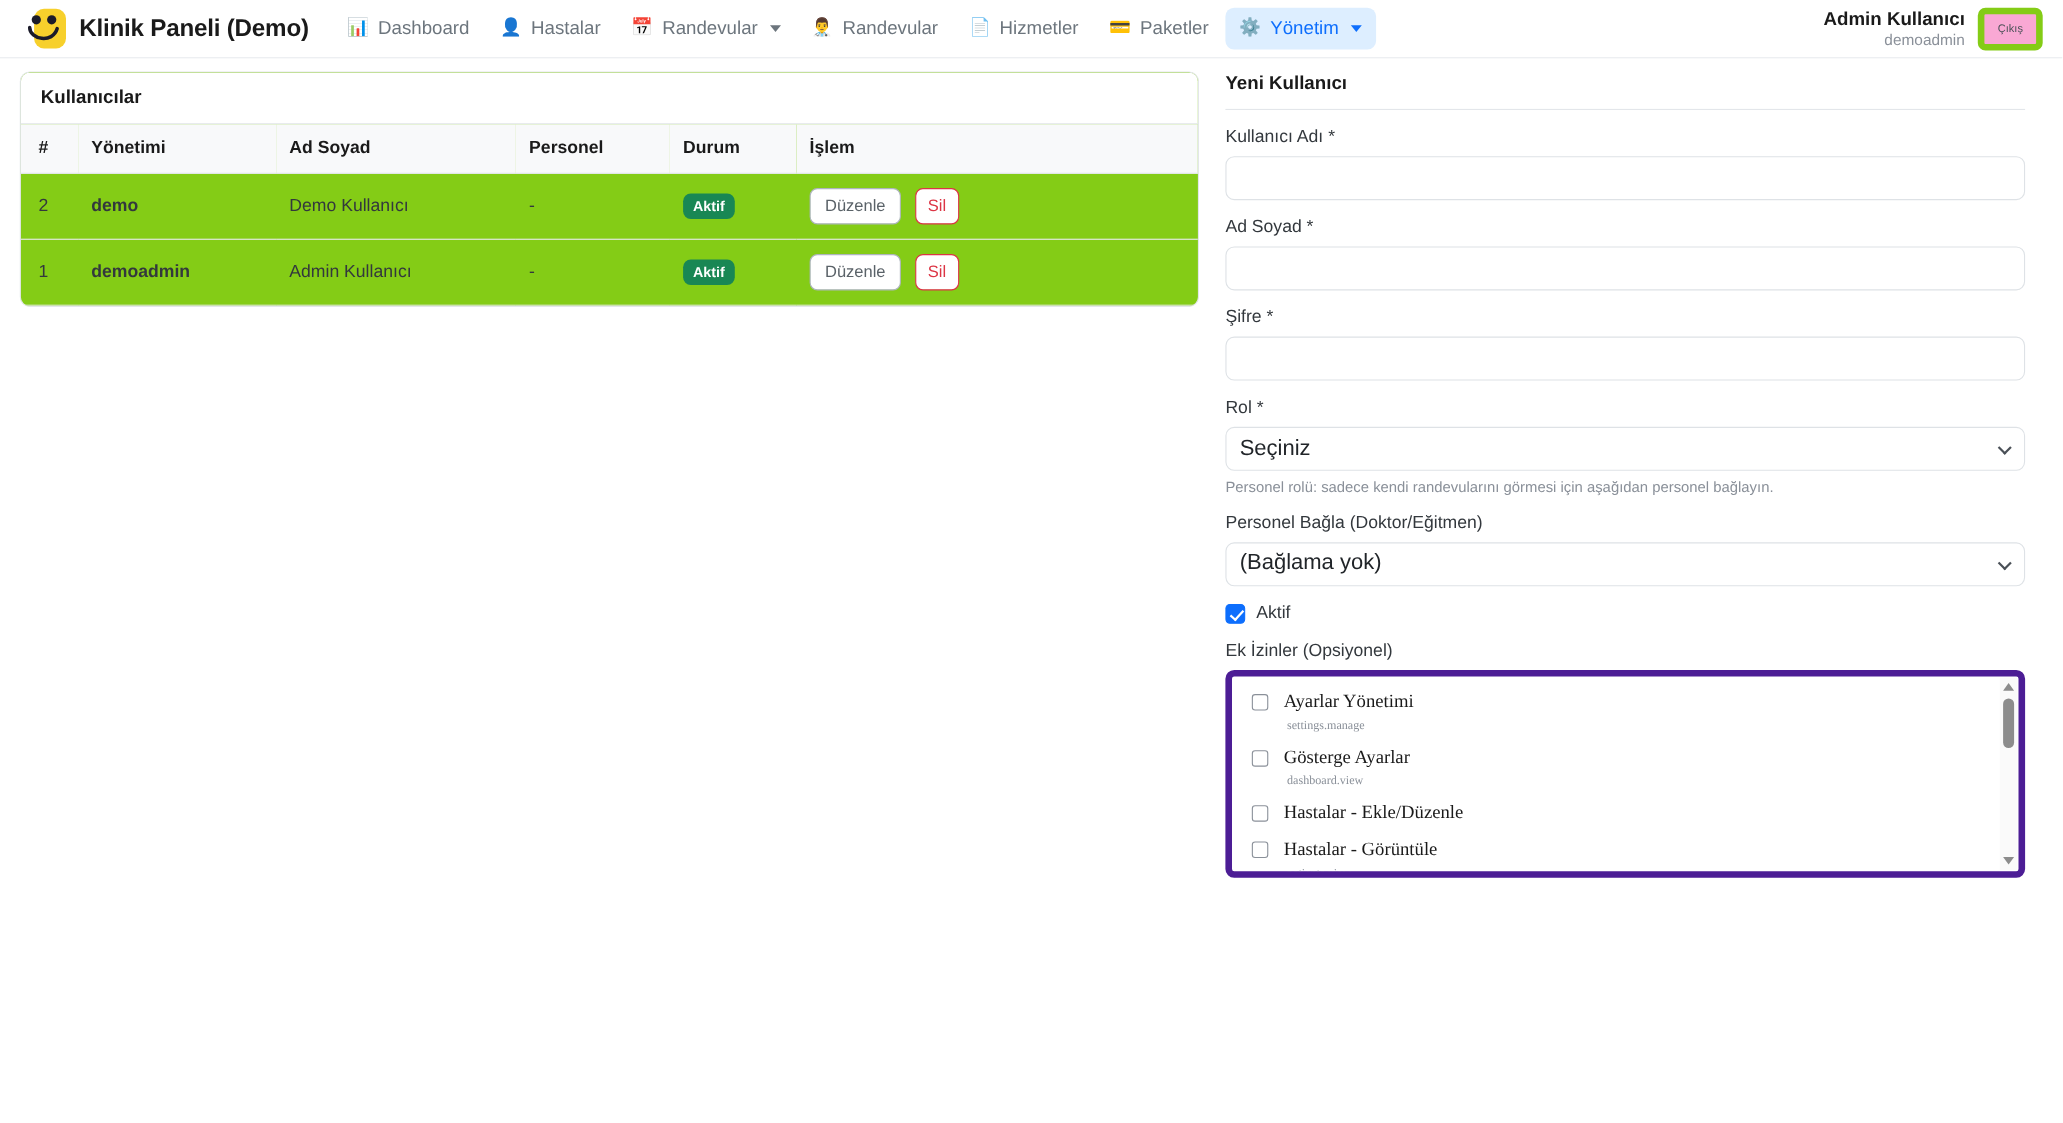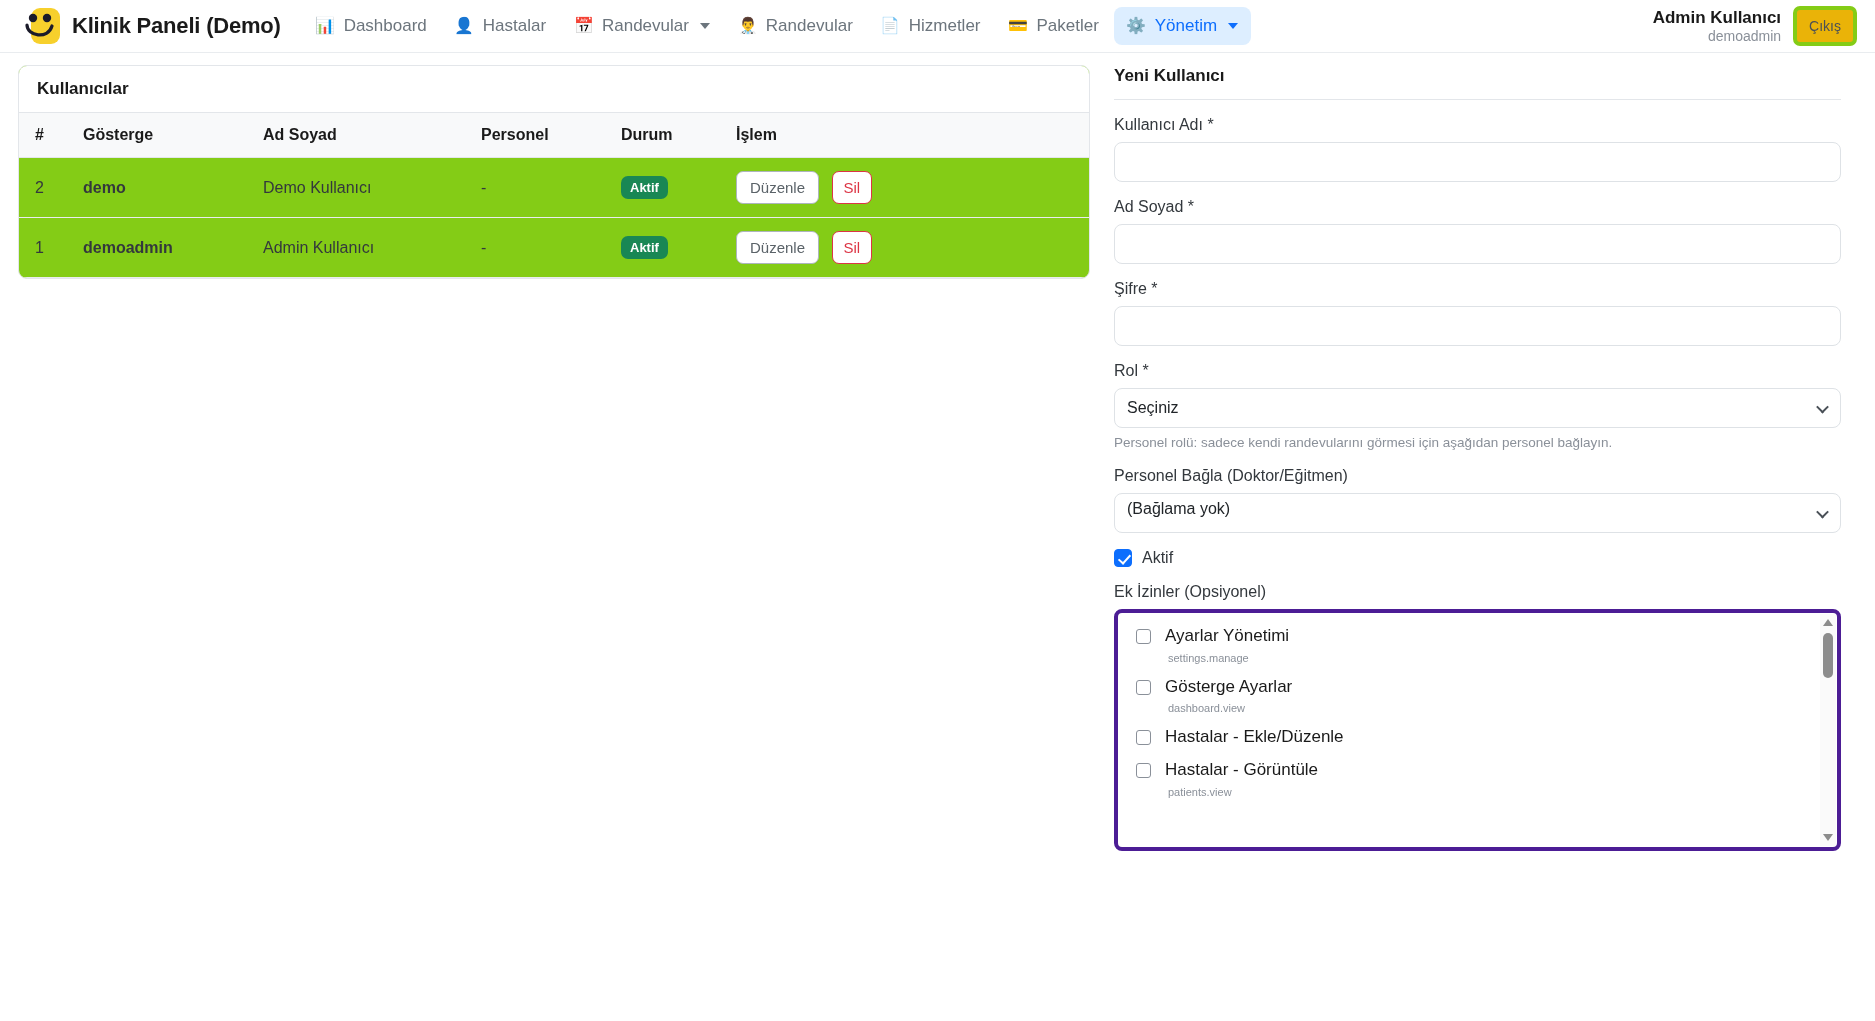--- a/index.html
+++ b/index.html
@@ -81,25 +81,25 @@
   .nav-right {
     margin-left: auto;
     display: flex;
     align-items: center;
     gap: 12px;
   }
   .user-block { text-align: right; line-height: 1.15; }
   .user-name { font-size: 17px; font-weight: 700; color: #1a1a1a; white-space: nowrap; }
   .user-login { font-size: 14px; color: #8a9099; }
   .logout-btn {
-    border: 4px solid #84cc16;
-    background: #eab308;
+    border: 6px solid #84cc16;
+    background: #f9a8d4;
     border-radius: 7px;
     padding: 8px 12px;
-    font-size: 14px;
+    font-size: 10px;
     color: #4a5057;
     cursor: pointer;
     font-family: inherit;
   }
 
   
   .page {
     display: flex;
     align-items: flex-start;
     padding: 12px 18px 0 18px;
@@ -193,21 +193,21 @@
     color: #33383d;
     margin: 0 0 8px 0;
   }
   .f-input, .f-select {
     display: block;
     width: 100%;
     height: 40px;
     border: 1px solid #dee2e6;
     border-radius: 8px;
     background: #fff;
-    font-size: 16px;
+    font-size: 20px;
     color: #212529;
     padding: 6px 12px;
     font-family: inherit;
     outline: none;
   }
   .f-group { margin-bottom: 16px; }
   .select-wrap { position: relative; }
   .select-wrap .chev {
     position: absolute;
     right: 14px; top: 50%;
@@ -249,26 +249,27 @@
     left: 5.5px; top: 2px;
     width: 5px; height: 10px;
     border-right: 2px solid #fff;
     border-bottom: 2px solid #fff;
     transform: rotate(42deg);
   }
   .check-label { font-size: 16px; color: #33383d; }
 
   
   .perm-box {
-    border: 4px solid #4c1d95;
+    border: 6px solid #4c1d95;
     border-radius: 8px;
     background: #fff;
-    height: 242px;
+    height: 189px;
     position: relative;
     overflow: hidden;
+    font-family: Liberation Serif, serif;
   }
   .perm-scroll {
     height: 100%;
     padding: 14px 0 10px 18px;
   }
   .perm-item { margin-bottom: 14px; }
   .perm-top {
     display: flex;
     align-items: flex-start;
     gap: 14px;
@@ -383,21 +384,21 @@
 
 <div class="page">
 
   <div class="col-left">
     <div class="card">
       <div class="card-header">Kullanıcılar</div>
       <table class="users">
         <thead>
           <tr>
             <th class="c-id">#</th>
-            <th class="c-user">Gösterge</th>
+            <th class="c-user">Yönetimi</th>
             <th class="c-name">Ad Soyad</th>
             <th class="c-staff">Personel</th>
             <th class="c-state">Durum</th>
             <th class="c-act">İşlem</th>
           </tr>
         </thead>
         <tbody>
           <tr>
             <td class="c-id">2</td>
             <td class="c-user">demo</td>

